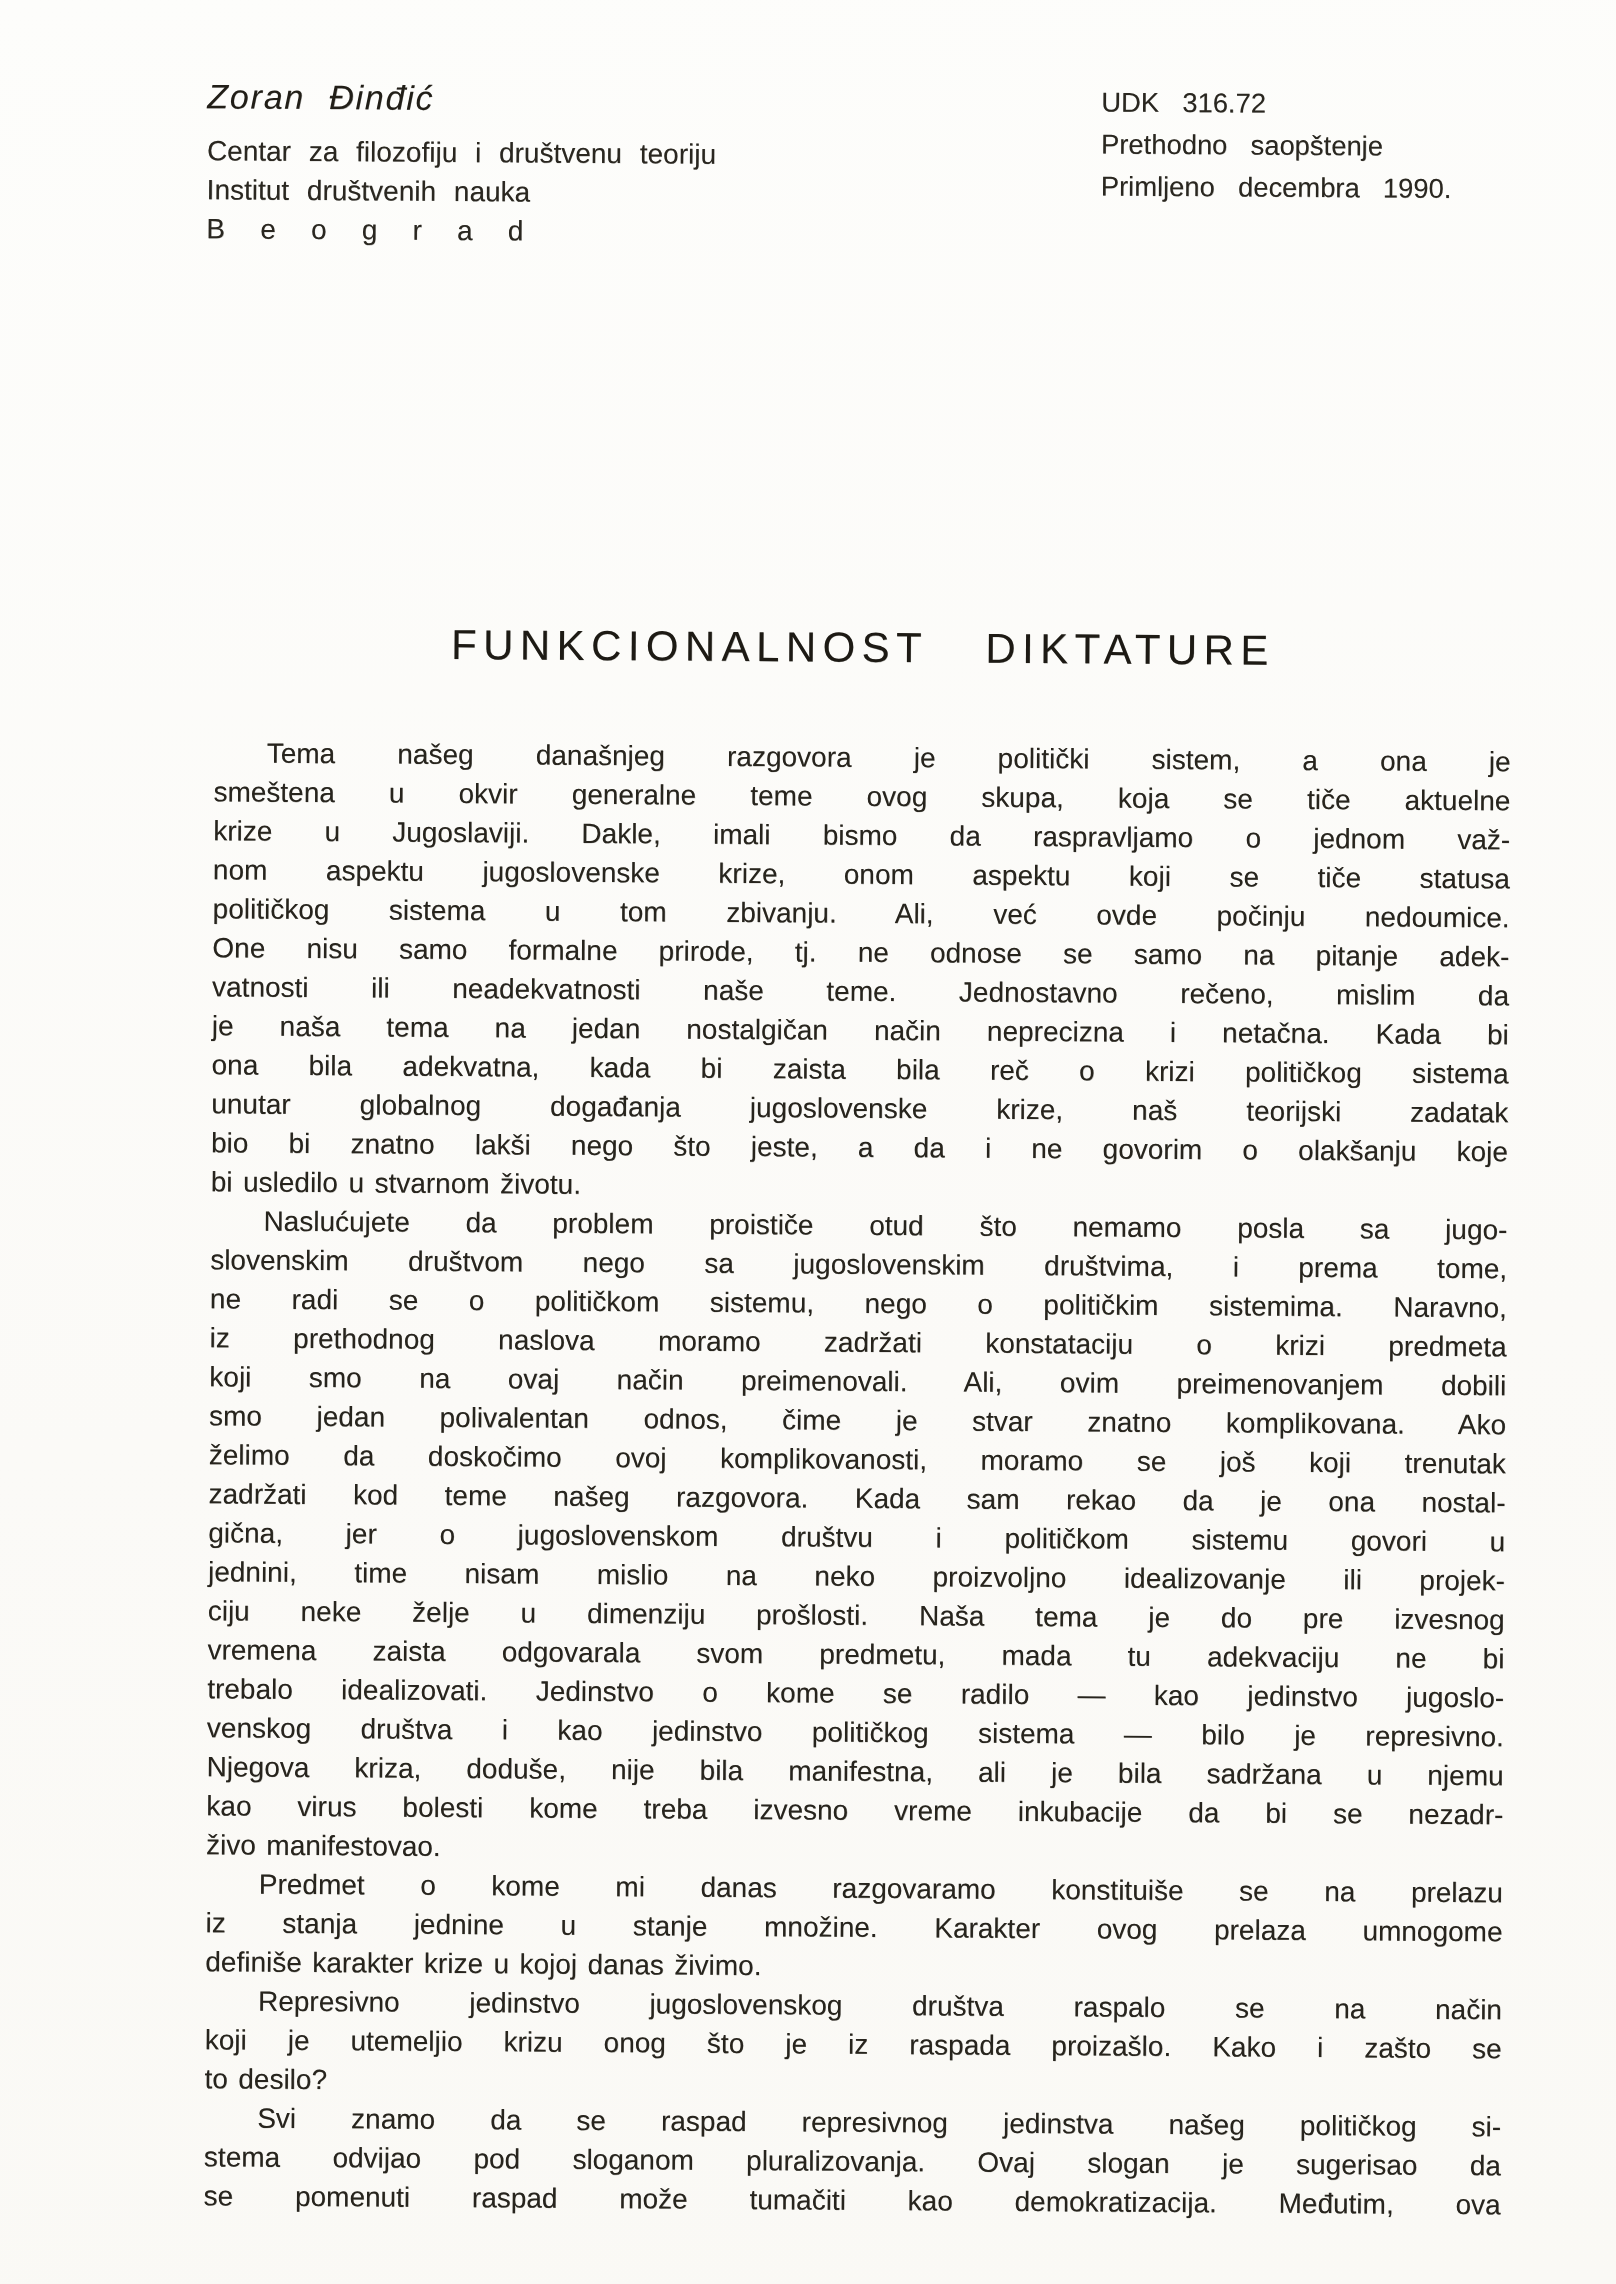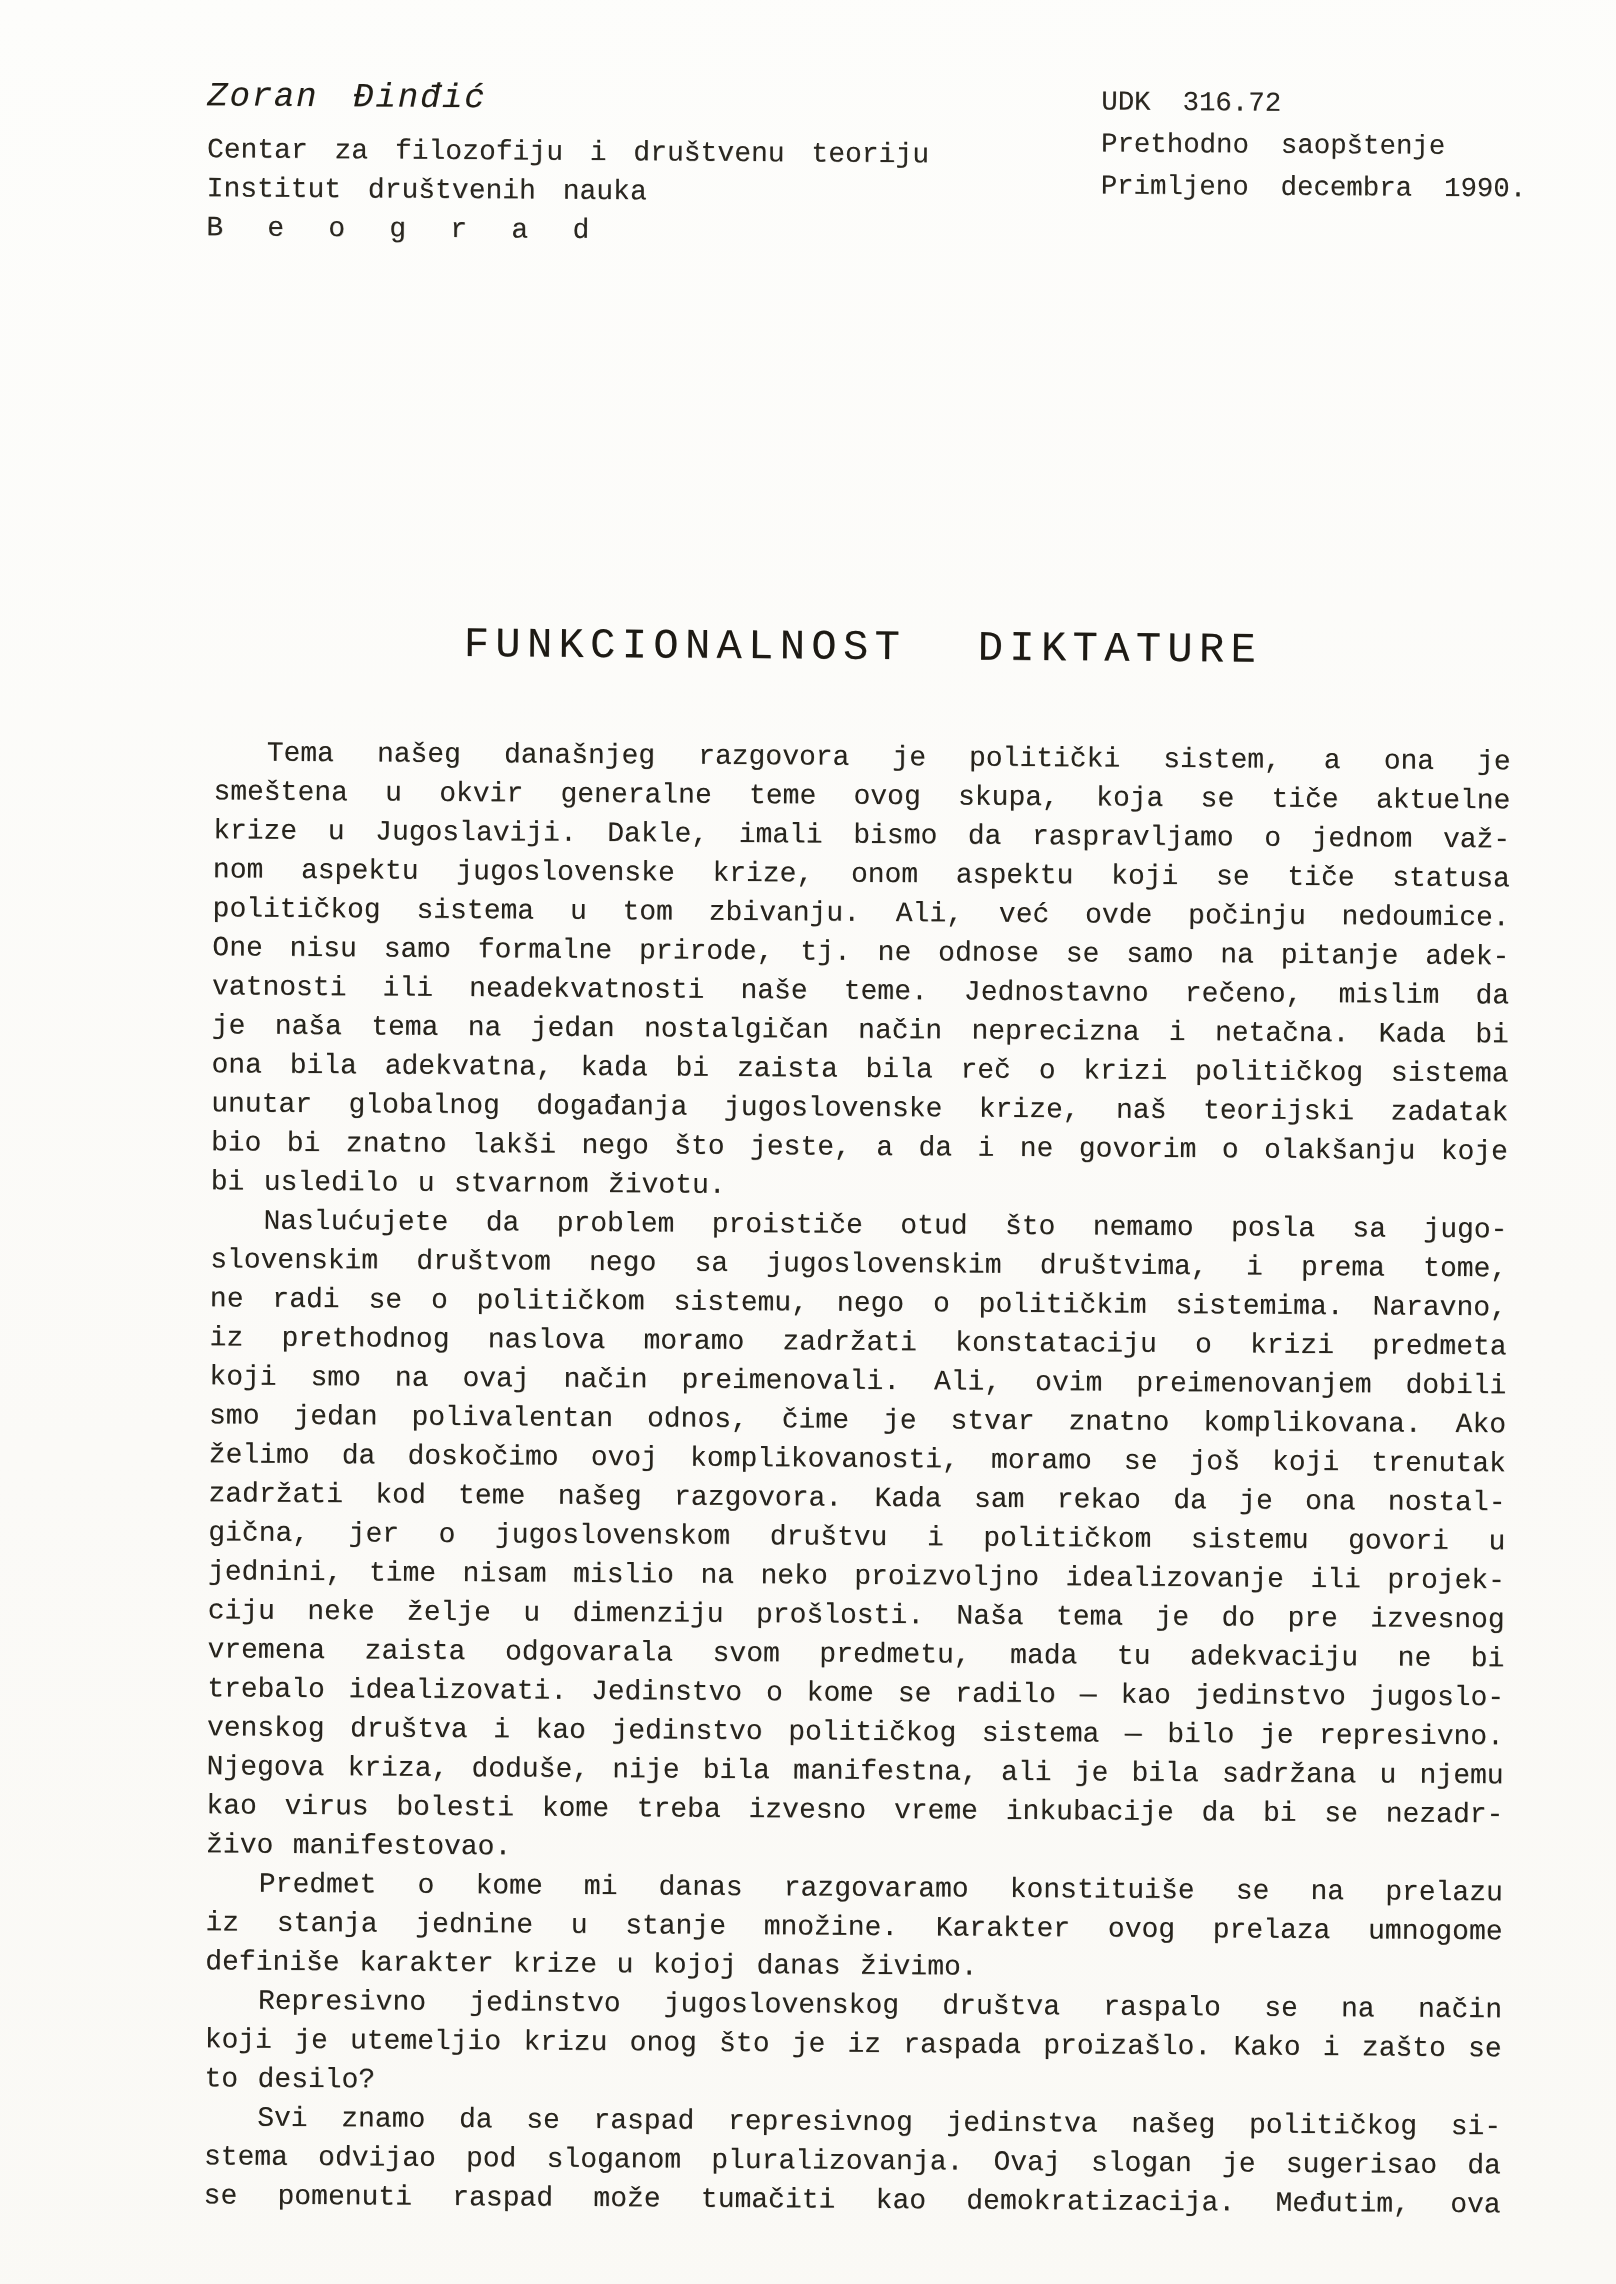--- a/index.html
+++ b/index.html
@@ -2,21 +2,21 @@
 <html style="font-size:14.6px"><head>
 <meta charset="utf-8">
 <style>
   html,body{margin:0;padding:0;background:#e8e8e6;}
   .page{
     position:relative;
     width:1616px;height:2284px;
     margin:0 auto;
     background:linear-gradient(175deg,#fdfdfb 0%,#fbfaf7 60%,#faf9f5 100%);
     overflow:hidden;
-    font-family:Liberation Mono, monospace;
+    font-family:Liberation Sans, sans-serif;
     color:#29261f;
   }
   .rot{
     position:absolute;inset:0;
     transform:rotate(0.4deg);
     transform-origin:457px 0;
   }
   .ink{ text-shadow:0.3px 0.3px 0.5px rgba(30,28,22,0.35); }
 
   .hdr-left{position:absolute;left:208px;top:79px;}

